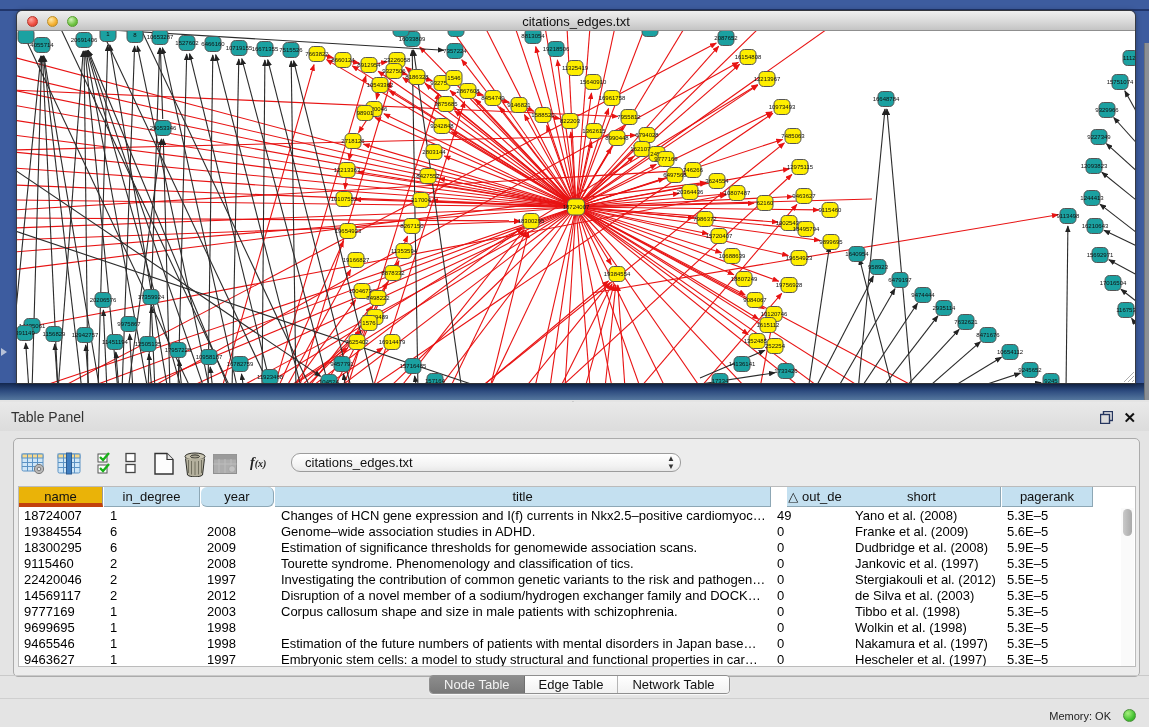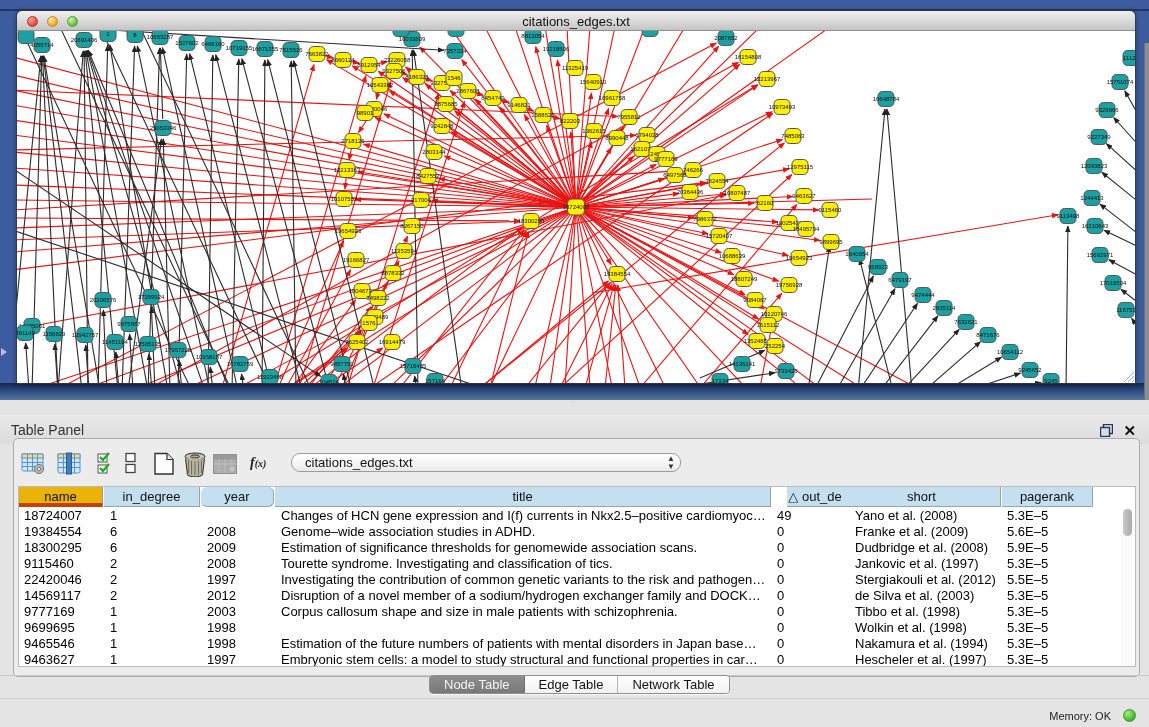--- a/index.html
+++ b/index.html
@@ -29,21 +29,21 @@
 #titlebar .g { left:50px; background:radial-gradient(circle at 35% 30%, #d2f2b8, #6fc443 60%, #58a335); border:1px solid #57a02f;}
 #titlebar .wt { position:absolute; left:0; right:0; top:3px; text-align:center;
   font-size:13px; color:#111; }
 #canvas { position:absolute; left:0; top:20px; width:1118px; height:352px;
   background:#fff; overflow:hidden; }
 #grip { position:absolute; right:1px; bottom:1px; width:12px; height:12px; opacity:.8; }
 
 
 #tpanel { position:absolute; left:0; top:402px; width:1149px; height:325px;
   background:#e4e4e4; }
-#tphead { position:absolute; left:0; top:13px; width:1149px; height:29px;
+#tphead { position:absolute; left:0; top:0; width:1149px; height:29px;
   background:linear-gradient(#e9e9e9,#dcdcdc); }
 #tphead .lbl { position:absolute; left:11px; top:7px; font-size:14px; color:#333; }
 #tphead .fico { position:absolute; right:36px; top:9px; }
 #tphead .xico { position:absolute; right:13px; top:7px; font-size:15px; font-weight:bold; color:#111; }
 #innerpanel { position:absolute; left:13px; top:36px; width:1127px; height:239px;
   background:#ececec; border:1px solid #ababab; border-radius:5px; }
 .tbico { position:absolute; top:13px; }
 #combo { position:absolute; left:277px; top:14px; width:390px; height:19px;
   background:linear-gradient(#ffffff,#f2f2f2 70%, #e8e8e8); border:1px solid #9c9c9c;
   border-radius:9px; font-size:13px; color:#111; line-height:17px; padding-left:13px; }
@@ -739,21 +739,21 @@
               <div class="c2">2008</div>
               <div class="c3">Estimation of significance thresholds for genomewide association scans.</div>
               <div class="c4">0</div>
               <div class="c5">Dudbridge et al. (2008)</div>
               <div class="c6">5.9E–5</div>
             </div>
 <div class="tr">
               <div class="c0">9115460</div>
               <div class="c1">2</div>
               <div class="c2">1997</div>
-              <div class="c3">Tourette syndrome. Investigating and classification of tics.</div>
+              <div class="c3">Tourette syndrome. Phenomenology and classification of tics.</div>
               <div class="c4">0</div>
               <div class="c5">Jankovic et al. (1997)</div>
               <div class="c6">5.3E–5</div>
             </div>
 <div class="tr">
               <div class="c0">22420046</div>
               <div class="c1">2</div>
               <div class="c2">2012</div>
               <div class="c3">Investigating the contribution of common genetic variants to the risk and pathogen…</div>
               <div class="c4">0</div>
@@ -785,21 +785,21 @@
               <div class="c4">0</div>
               <div class="c5">Wolkin et al. (1998)</div>
               <div class="c6">5.3E–5</div>
             </div>
 <div class="tr">
               <div class="c0">9465546</div>
               <div class="c1">1</div>
               <div class="c2">1997</div>
               <div class="c3">Estimation of the future numbers of patients with mental disorders in Japan base…</div>
               <div class="c4">0</div>
-              <div class="c5">Nakamura et al. (1994)</div>
+              <div class="c5">Nakamura et al. (1997)</div>
               <div class="c6">5.3E–5</div>
             </div>
 <div class="tr">
               <div class="c0">9463627</div>
               <div class="c1">1</div>
               <div class="c2">1997</div>
               <div class="c3">Embryonic stem cells: a model to study structural and functional properties in car…</div>
               <div class="c4">0</div>
               <div class="c5">Hescheler et al. (1997)</div>
               <div class="c6">5.3E–5</div>

